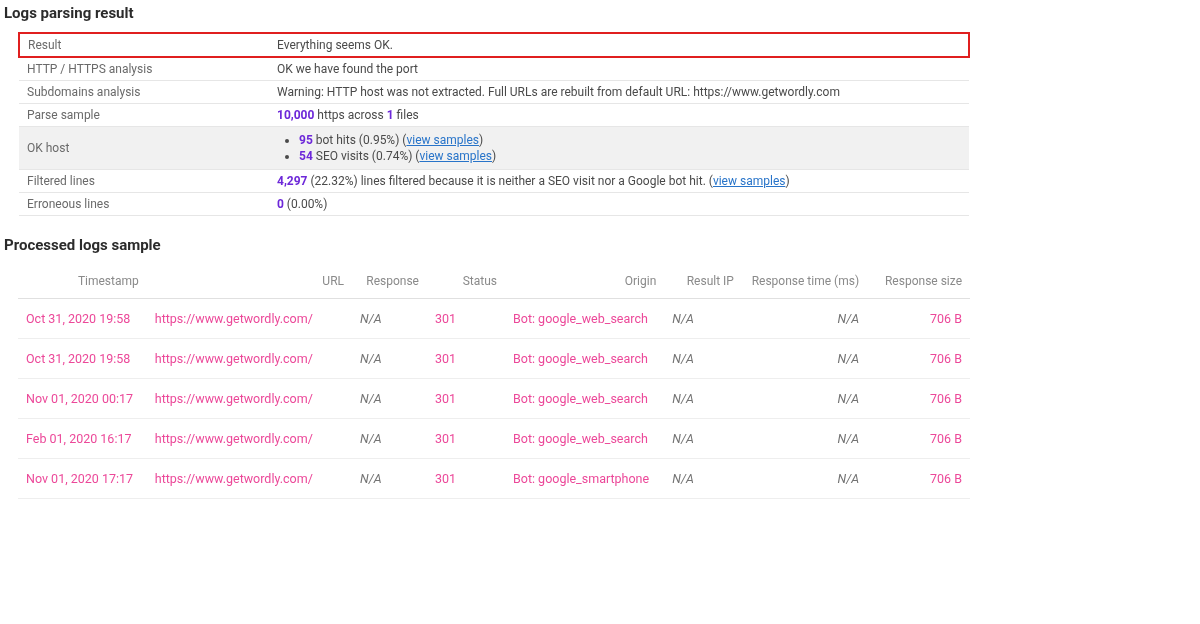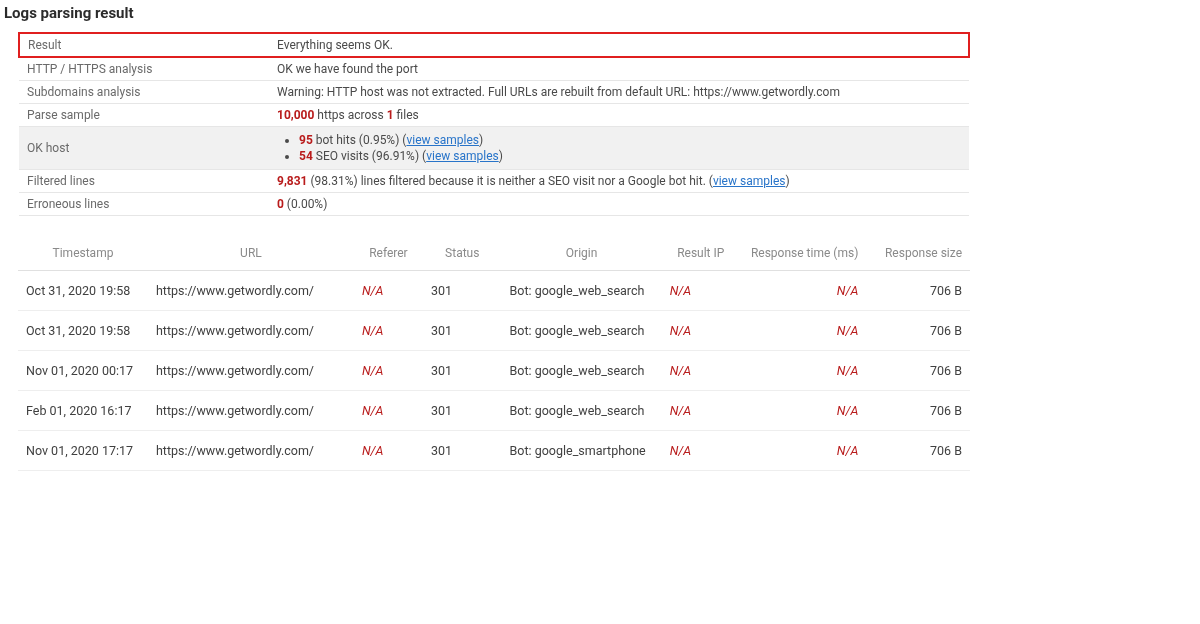--- a/index.html
+++ b/index.html
@@ -40,44 +40,44 @@
     color: #6a6a6a;
   }
   .highlight-box td {
     border-top: 2px solid #e01f1f !important;
     border-bottom: 2px solid #e01f1f !important;
   }
   .highlight-box td.label { border-left: 2px solid #e01f1f; }
   .highlight-box td.value { border-right: 2px solid #e01f1f; }
   .shaded td { background: #f1f1f1; }
   a.link { color: #2874c9; }
-  .bold { font-weight: 700; color: #b91c1c; }
+  .bold { font-weight: 700; color: #6d28d9; }
   ul.ok-list { margin: 0; padding-left: 22px; }
   ul.ok-list li { margin: 2px 0; }
 
   table.logs-table {
     width: 100%;
     border-collapse: collapse;
     margin-left: 14px;
   }
   table.logs-table th {
-    text-align: center;
+    text-align: right;
     font-weight: 400;
     color: #8a8a8a;
     font-size: 12px;
     padding: 10px 8px;
     border-bottom: 1px solid #e0e0e0;
   }
   table.logs-table td {
     padding: 12px 8px;
     border-bottom: 1px solid #eeeeee;
     font-size: 12.5px;
-    color: #404040;
-  }
-  table.logs-table .italic { font-style: italic; color:#b91c1c; }
+    color: #ec4899;
+  }
+  table.logs-table .italic { font-style: italic; color:#737373; }
   table.logs-table .right { text-align: right; }
   table.logs-table th.right { }
 </style>
 </head>
 <body>
 
 <div class="page">
 
   <h2 class="section-title">Logs parsing result</h2>
 
@@ -102,47 +102,48 @@
       </td>
     </tr>
     <tr class="shaded">
       <td class="label">OK host</td>
       <td class="value">
         <ul class="ok-list">
           <li>
             <span class="bold">95</span><span> bot hits (0.95%) (</span><a href="#" class="link">view samples</a><span>)</span>
           </li>
           <li>
-            <span class="bold">54</span><span> SEO visits (96.91%) (</span><a href="#" class="link">view samples</a><span>)</span>
+            <span class="bold">54</span><span> SEO visits (0.74%) (</span><a href="#" class="link">view samples</a><span>)</span>
           </li>
         </ul>
       </td>
     </tr>
     <tr>
       <td class="label">Filtered lines</td>
       <td class="value">
-        <span class="bold">9,831</span><span> (98.31%) lines filtered because it is neither a SEO visit nor a Google bot hit. (</span><a href="#" class="link">view samples</a><span>)</span>
+        <span class="bold">4,297</span><span> (22.32%) lines filtered because it is neither a SEO visit nor a Google bot hit. (</span><a href="#" class="link">view samples</a><span>)</span>
       </td>
     </tr>
     <tr>
       <td class="label">Erroneous lines</td>
       <td class="value">
         <span class="bold">0</span><span> (0.00%)</span>
       </td>
     </tr>
   </tbody>
     </table>
 
+  <h2 class="section-title">Processed logs sample</h2>
 
   <table class="logs-table">
     <thead>
       <tr>
         <th style="width:170px">Timestamp</th>
         <th style="width:230px">URL</th>
-        <th style="width:80px">Referer</th>
+        <th style="width:80px">Response</th>
         <th style="width:100px">Status</th>
         <th style="width:185px">Origin</th>
         <th style="width:100px">Result IP</th>
         <th class="right" style="width:170px">Response time (ms)</th>
         <th class="right" style="width:130px">Response size</th>
       </tr>
     </thead>
     <tbody id="logs-body">
         <tr>
           <td>Oct 31, 2020 19:58</td>

